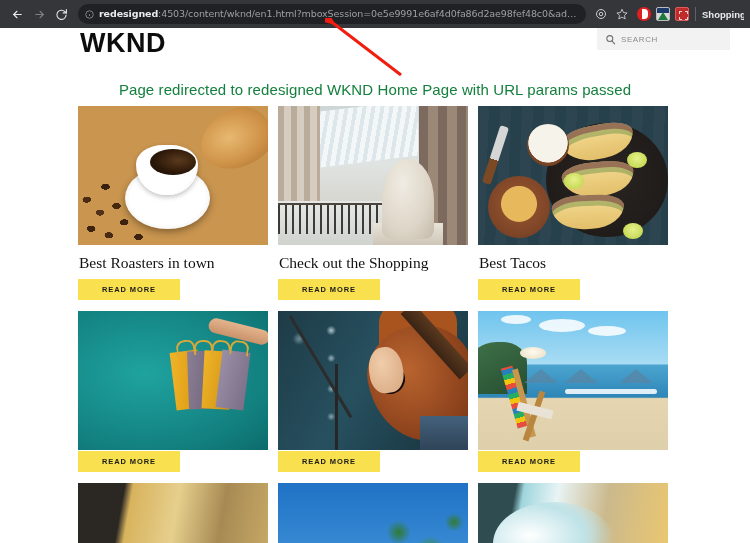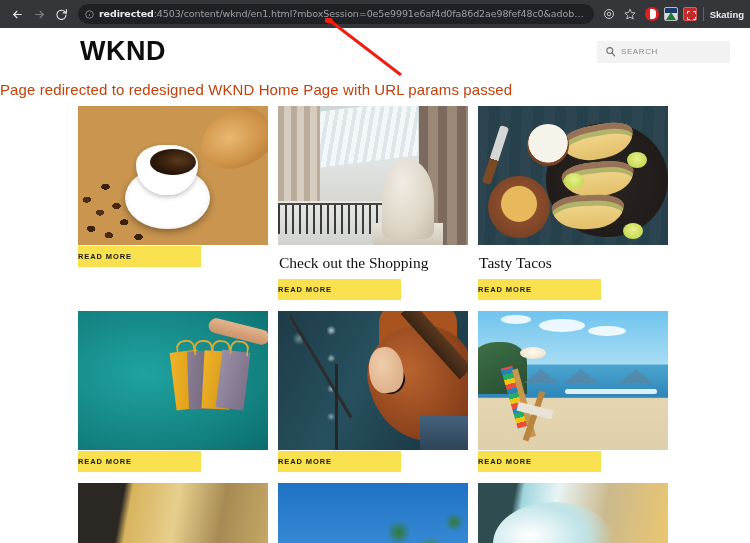--- a/index.html
+++ b/index.html
@@ -118,21 +118,21 @@
     top: 28px; left: 0;
     width: 750px; height: 515px;
     background: #fff;
     overflow: hidden;
   }
 
   #site-header {
     position: relative;
     height: 47px;
     padding: 0 20px 0 80px;
-    display: flex; align-items: center; justify-content: space-between;
+    display: flex; align-items: flex-start; justify-content: space-between;
   }
   #brand {
     font-family: "Liberation Sans", sans-serif;
     font-weight: bold;
     font-size: 27px;
     letter-spacing: 0.5px;
     color: #0d0d0d;
   }
   #search-box {
     width: 133px; height: 22px;
@@ -142,22 +142,22 @@
   }
   #search-box .mag { flex: 0 0 auto; margin-right: 5px; display:flex; }
   #search-placeholder {
     font-size: 8px;
     letter-spacing: 0.6px;
     color: #8a8a8a;
     text-transform: uppercase;
   }
 
   #annotation {
-    text-align: left;
-    color: #c2410c;
+    text-align: center;
+    color: #15803d;
     font-size: 15px;
     font-family: "Liberation Sans", sans-serif;
     padding-top: 6px;
     padding-bottom: 8px;
     letter-spacing: 0.1px;
   }
 
   
   #grid {
     position: relative;
@@ -183,21 +183,22 @@
     padding: 9px 0 6px 1px;
     white-space: nowrap;
   }
   .read-more {
     display: inline-block;
     background: #f8e04f;
     color: #1a1a1a;
     font-size: 7.5px;
     font-weight: bold;
     letter-spacing: 0.9px;
-    width: 123px;
+    text-align: center;
+    width: 102px;
     padding: 6px 0 6px 0;
     text-transform: uppercase;
     cursor: pointer;
   }
   .row-spacer { height: 11px; grid-column: 1 / -1; }
 
   
   .ph { position: absolute; inset: 0; }
 
   
@@ -537,42 +538,42 @@
   </div>
 
   <div id="omnibox">
     <span class="info-ico">
       <svg width="9" height="9" viewBox="0 0 24 24" fill="none" stroke="currentColor" stroke-width="2">
           <circle cx="12" cy="12" r="10"></circle>
           <line x1="12" y1="16" x2="12" y2="11"></line>
           <line x1="12" y1="8" x2="12.01" y2="8"></line>
         </svg>
     </span>
-    <span id="url-text"><span class="host">redirected</span><span>:4503/content/wknd/en1.html?mboxSession=0e5e9991e6af4d0fa86d2ae98fef48c0&amp;adobe_mc_sdid=SDID%253D77D4E4C6825432...</span></span>
+    <span id="url-text"><span class="host">redesigned</span><span>:4503/content/wknd/en1.html?mboxSession=0e5e9991e6af4d0fa86d2ae98fef48c0&amp;adobe_mc_sdid=SDID%253D77D4E4C6825432...</span></span>
   </div>
 
   <div class="chrome-icon">
     <svg width="12" height="12" viewBox="0 0 24 24" fill="none" stroke="currentColor" stroke-width="2">
         <circle cx="12" cy="12" r="9"></circle>
         <circle cx="12" cy="12" r="3.5"></circle>
       </svg>
   </div>
 
   <div class="chrome-icon">
     <svg width="12" height="12" viewBox="0 0 24 24" fill="none" stroke="currentColor" stroke-width="1.8" stroke-linejoin="round">
         <polygon points="12 2.5 15 9.2 22.2 9.9 16.8 14.8 18.4 21.9 12 18.2 5.6 21.9 7.2 14.8 1.8 9.9 9 9.2"></polygon>
       </svg>
   </div>
 
   <div class="ext-icon" id="ext-1"></div>
   <div class="ext-icon" id="ext-2"></div>
   <div class="ext-icon" id="ext-3"></div>
 
   <div id="chrome-divider"></div>
-  <div id="incognito-label">Skating</div>
+  <div id="incognito-label">Shopping</div>
 </div>
 
 <svg id="arrow-annotation" viewBox="0 0 100 60">
   <defs>
     <marker id="ah" markerWidth="7" markerHeight="7" refX="1.2" refY="3.5" orient="auto">
       <polygon points="0,3.5 7,0.6 7,6.4" fill="#f01d10"></polygon>
     </marker>
   </defs>
   <line x1="76" y1="57" x2="8" y2="5" stroke="#f01d10" stroke-width="3" marker-end="url(#ah)"></line>
 </svg>
@@ -599,20 +600,21 @@
 
     <div class="card">
       <div class="card-img" id="img-coffee">
         <div class="ph"></div>
           <div class="beans"></div>
           <div class="croissant"></div>
         <div class="saucer"></div>
           <div class="cup"></div>
           <div class="coffee"></div>
       </div>
+      <div class="card-title">Best Roasters in town</div>
       <div class="read-more">READ MORE</div>
     </div>
 
     <div class="card">
       <div class="card-img" id="img-museum">
         <div class="ph"></div>
           <div class="skylight"></div>
           <div class="colsL"></div>
         <div class="colsR"></div>
           <div class="floor"></div>
@@ -631,21 +633,21 @@
         <div class="taco t1"></div>
           <div class="taco t2"></div>
           <div class="taco t3"></div>
         <div class="lime l1"></div>
           <div class="lime l2"></div>
           <div class="lime l3"></div>
         <div class="ramekin"></div>
           <div class="bowl"></div>
           <div class="fork"></div>
       </div>
-      <div class="card-title">Tasty Tacos</div>
+      <div class="card-title">Best Tacos</div>
       <div class="read-more">READ MORE</div>
     </div>
 
     <div class="row-spacer"></div>
 
     <div class="card">
       <div class="card-img" id="img-shop">
         <div class="ph"></div>
           <div class="arm"></div>
         <div class="bag b1"></div>

